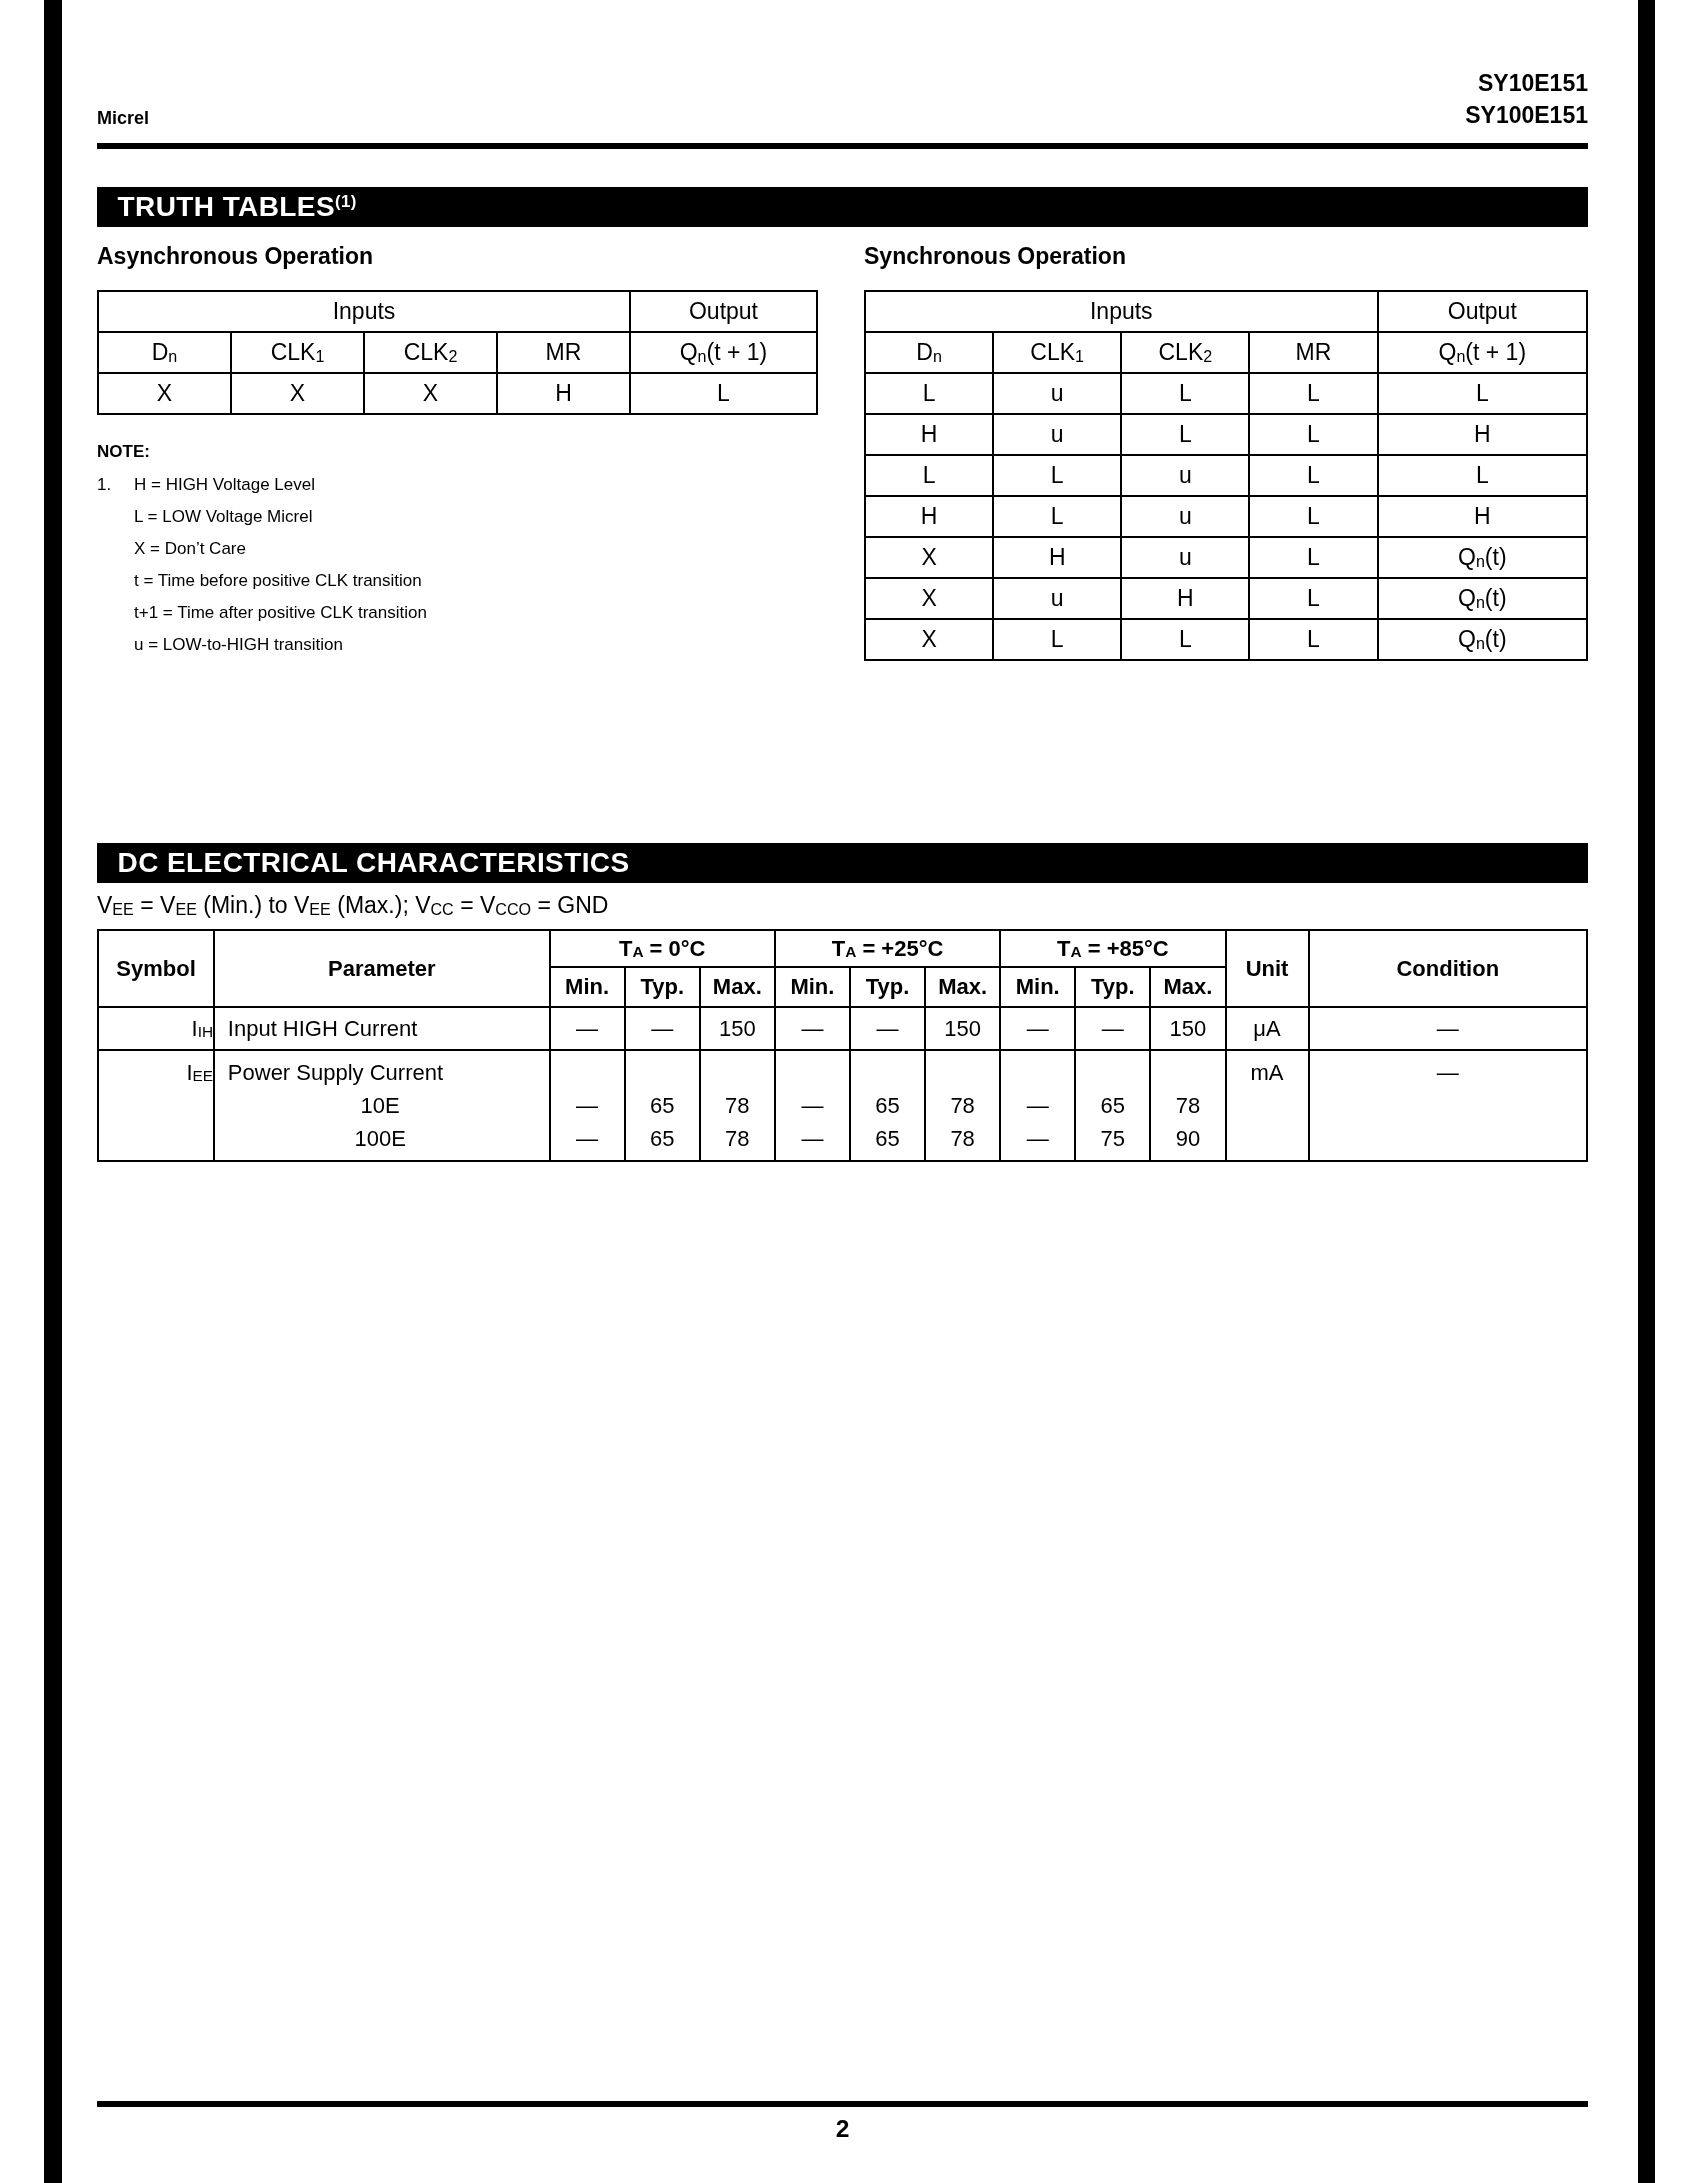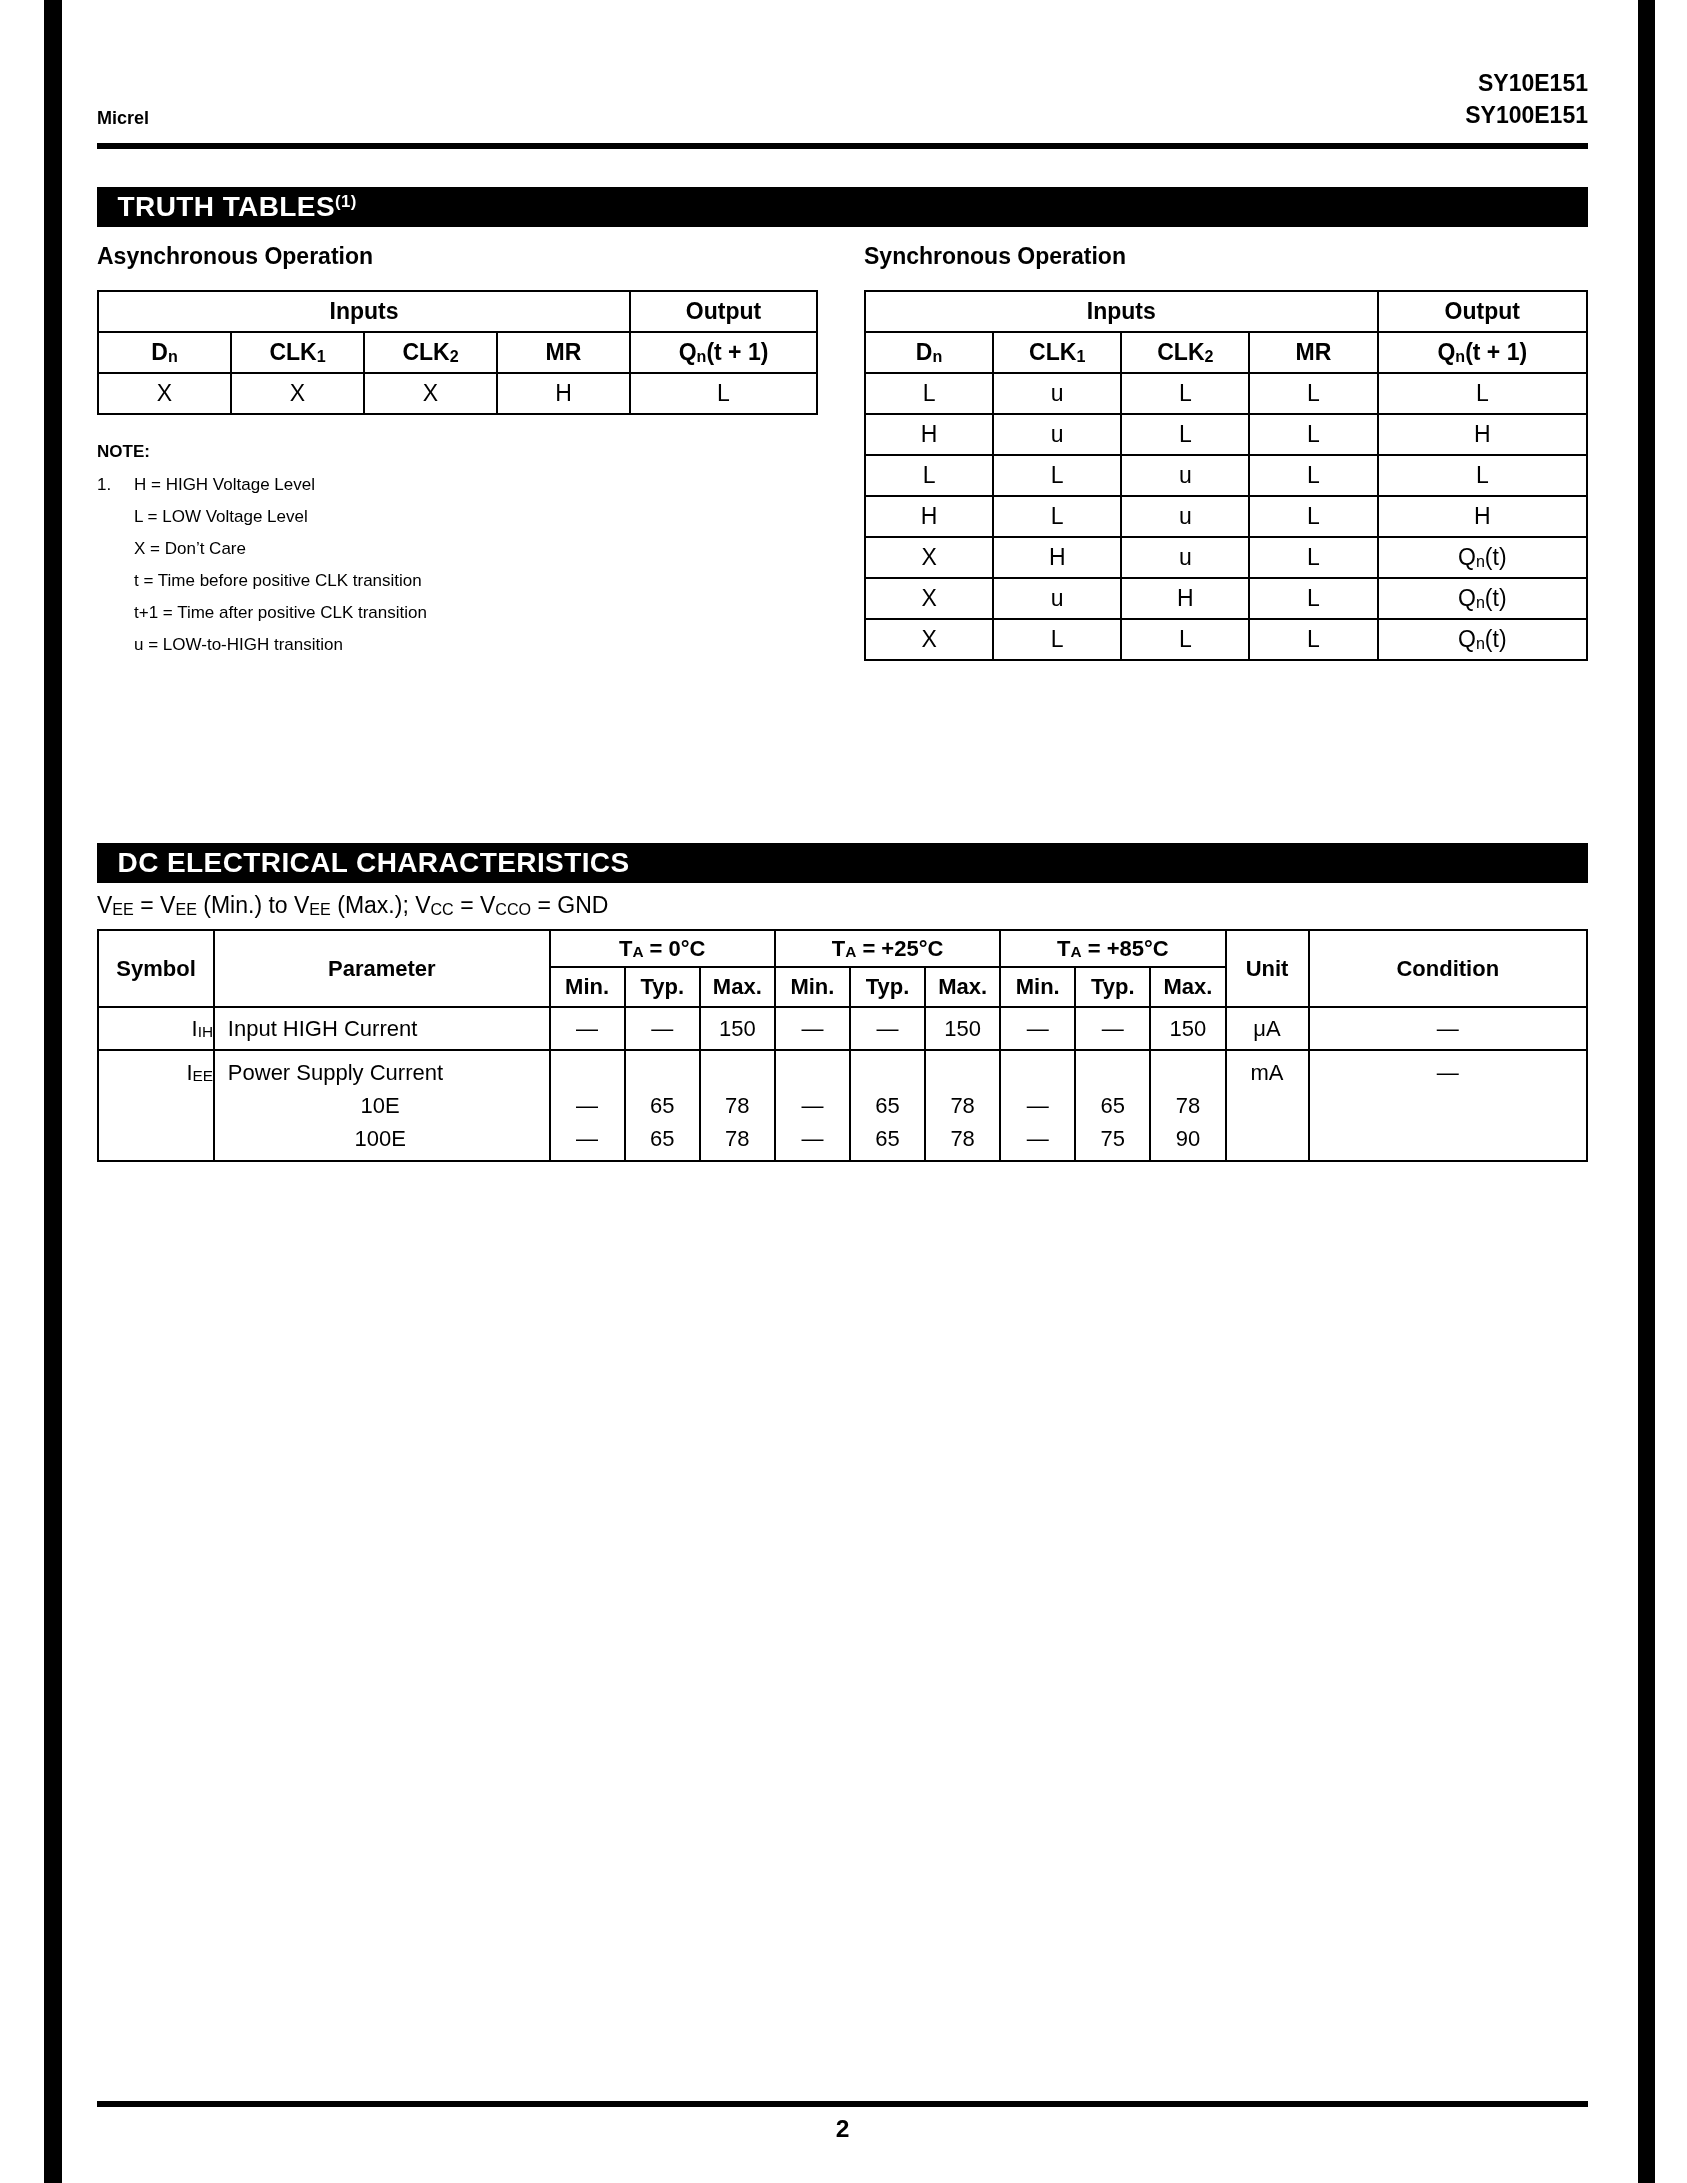--- a/index.html
+++ b/index.html
@@ -35,21 +35,21 @@
   
   .tables-row { position:absolute; top:243px; left:0; width:100%;
     display:flex; justify-content:space-between; }
   .col-left { width:721px; }
   .col-right { width:724px; }
   .section-title { font-size:23px; font-weight:bold; margin-bottom:20px; }
 
   table.tt { border-collapse:collapse; table-layout:fixed; width:100%; }
   .tt th, .tt td { border:2.4px solid #000; height:41px; text-align:center;
     font-size:23px; padding:0 3.2px; vertical-align:middle; }
-  .tt th { font-weight:bold; }
+  .tt th { font-weight:normal; }
   .tt td { font-weight:normal; }
 
   
   .note { margin-top:20.6px; font-size:17px; line-height:32px; }
   .note-label { font-weight:bold; margin-bottom:1.6px; }
   .note-line { display:flex; }
   .note-num { width:37px; flex:0 0 37px; }
   .note-indent { padding-left:37px; }
 
   
@@ -130,21 +130,21 @@
         </tbody>
       </table>
 
       <div class="note">
         <div class="note-label">NOTE:</div>
         <div class="note-line">
           <span class="note-num">1.</span>
           <span>H = HIGH Voltage Level</span>
         </div>
         <div class="note-line note-indent">
-          <span>L = LOW Voltage Level</span>
+          <span>L = LOW Voltage Micrel</span>
         </div>
         <div class="note-line note-indent">
           <span>X = Don’t Care</span>
         </div>
         <div class="note-line note-indent">
           <span>t = Time before positive CLK transition</span>
         </div>
         <div class="note-line note-indent">
           <span>t+1 = Time after positive CLK transition</span>
         </div>

